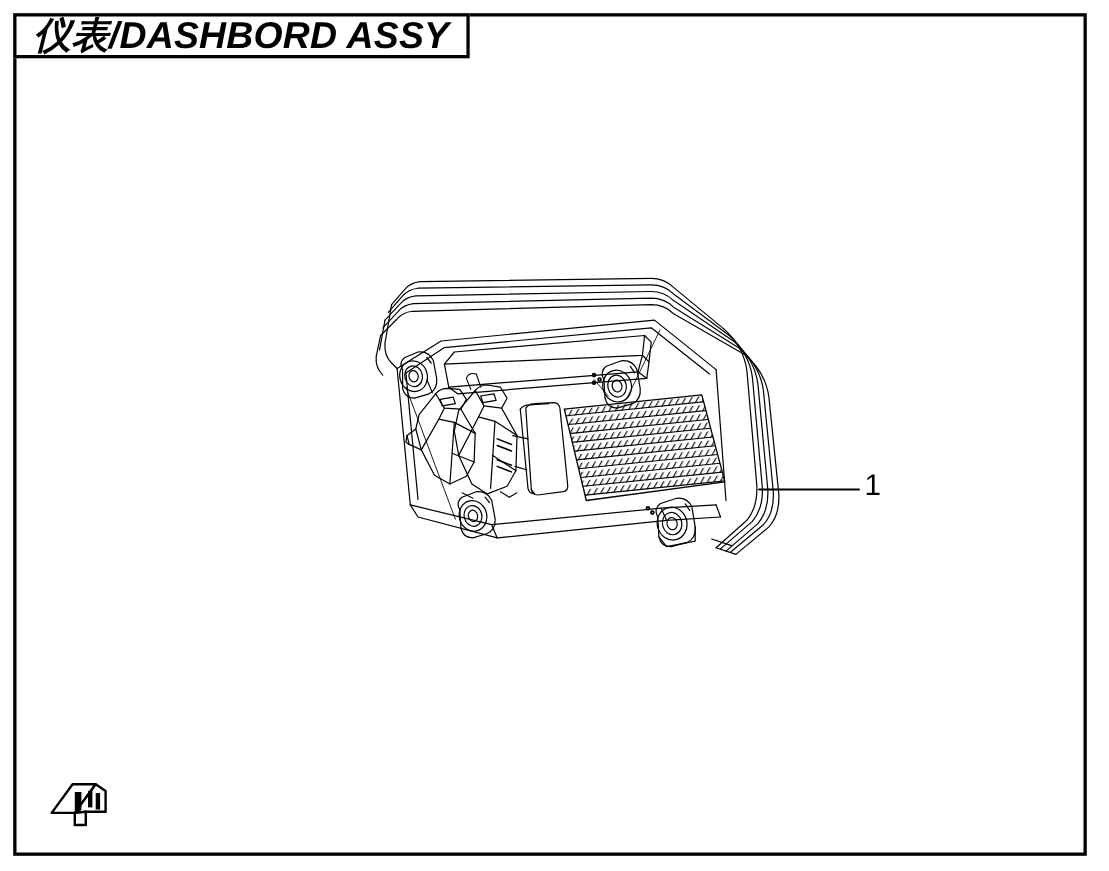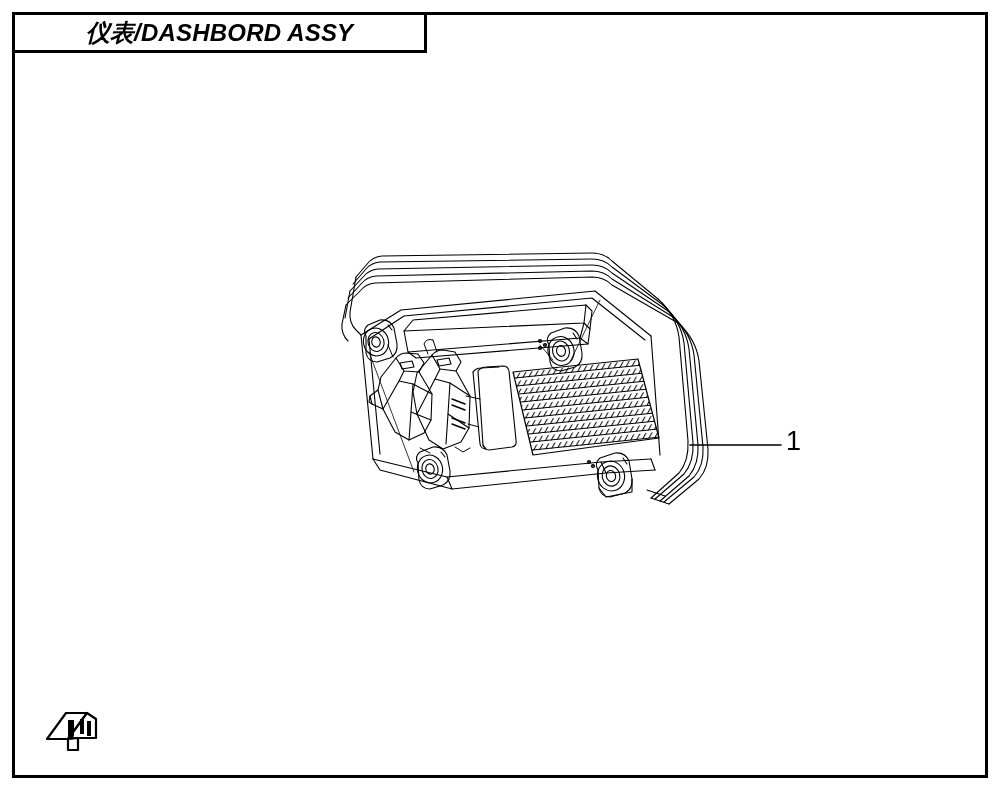--- a/index.html
+++ b/index.html
@@ -41,21 +41,21 @@
     border: 3px solid #000000;
     box-sizing: border-box;
     background: #ffffff;
     display: flex;
     align-items: center;
     justify-content: center;
     overflow: hidden;
   }
   #title-text {
     font-family: "Liberation Sans", "DejaVu Sans", sans-serif;
-    font-size: 24px;
+    font-size: 34px;
     font-weight: 700;
     font-style: italic;
     letter-spacing: 0.2px;
     white-space: nowrap;
     line-height: 1;
   }
   
   #drawing {
     position: absolute;
     left: 0;

